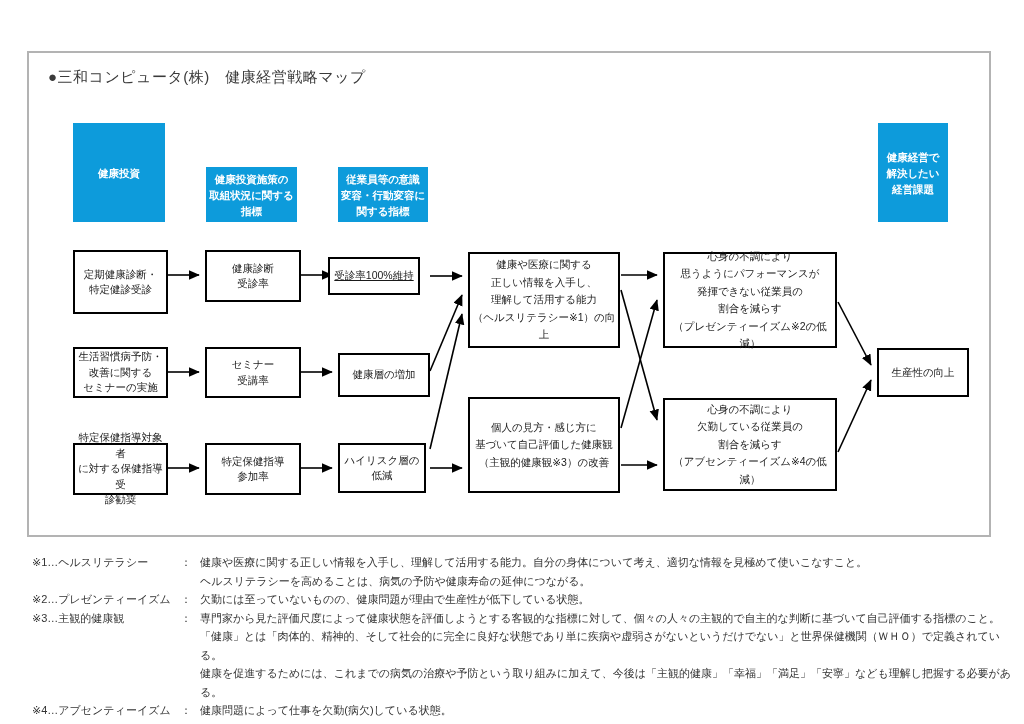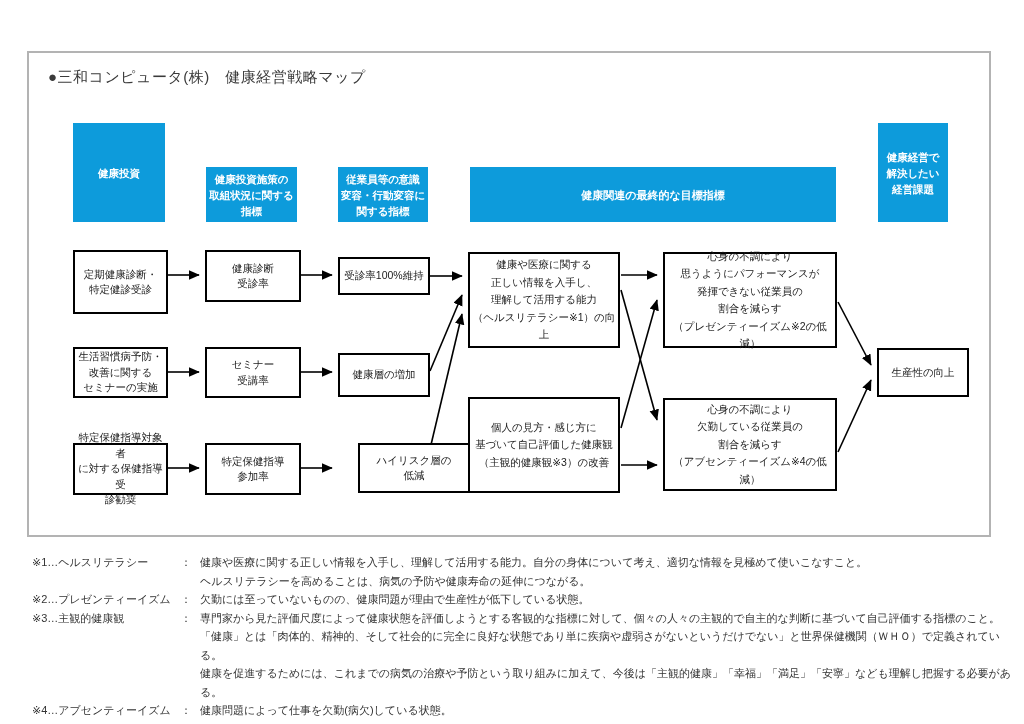--- a/index.html
+++ b/index.html
@@ -59,44 +59,43 @@
     </g>
   </svg>
 
   <div class="bbox" style="left:73px;top:123px;width:92px;height:99px;">健康投資</div>
   <div class="bbox" style="left:206px;top:167px;width:91px;height:55px;">健康投資施策の
 取組状況に関する
 指標</div>
   <div class="bbox" style="left:338px;top:167px;width:90px;height:55px;">従業員等の意識
 変容・行動変容に
 関する指標</div>
-  <div class="bbox" style="left:470px;top:167px;width:366px;height:55px;font-size:11px;">健康関連の最終的な目標指標</div>
   <div class="bbox" style="left:878px;top:123px;width:70px;height:99px;">健康経営で
 解決したい
 経営課題</div>
 
   <div class="wbox" style="left:73px;top:250px;width:95px;height:64px;">定期健康診断・
 特定健診受診</div>
   <div class="wbox" style="left:73px;top:347px;width:95px;height:51px;">生活習慣病予防・
 改善に関する
 セミナーの実施</div>
   <div class="wbox" style="left:73px;top:443px;width:95px;height:52px;">特定保健指導対象者
 に対する保健指導受
 診勧奨</div>
 
   <div class="wbox" style="left:205px;top:250px;width:96px;height:52px;">健康診断
 受診率</div>
   <div class="wbox" style="left:205px;top:347px;width:96px;height:51px;">セミナー
 受講率</div>
   <div class="wbox" style="left:205px;top:443px;width:96px;height:52px;">特定保健指導
 参加率</div>
 
-  <div class="wbox" style="left:338px;top:257px;width:92px;height:38px;">受診率100%維持</div>
+  <div class="wbox" style="left:328px;top:257px;width:92px;height:38px;text-decoration:underline;">受診率100%維持</div>
   <div class="wbox" style="left:338px;top:353px;width:92px;height:44px;">健康層の増加</div>
-  <div class="wbox" style="left:338px;top:443px;width:112px;height:50px;margin-left:20px;">ハイリスク層の
+  <div class="wbox" style="left:338px;top:443px;width:88px;height:50px;">ハイリスク層の
 低減</div>
 
   <div class="wbox tall" style="left:468px;top:252px;width:152px;height:96px;">健康や医療に関する
 正しい情報を入手し、
 理解して活用する能力
 （ヘルスリテラシー※1）の向上</div>
   <div class="wbox tall" style="left:468px;top:397px;width:152px;height:96px;">個人の見方・感じ方に
 基づいて自己評価した健康観
 （主観的健康観※3）の改善</div>
 

